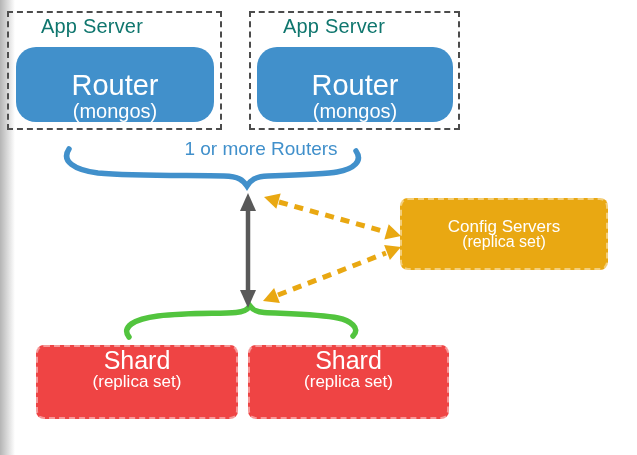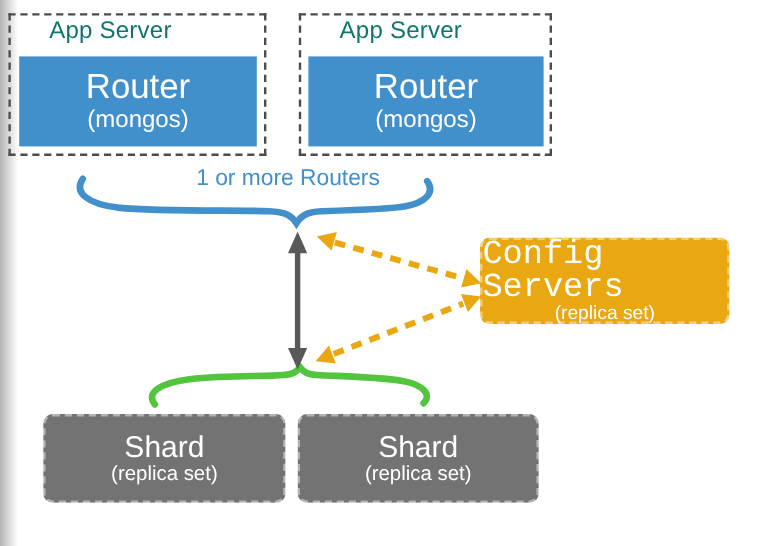--- a/index.html
+++ b/index.html
@@ -9,41 +9,41 @@
   
   .page-shadow{position:absolute;left:0;top:0;width:15px;height:455px;
     background:linear-gradient(to right, rgba(90,90,90,0.45), rgba(255,255,255,0));}
 
   
   .app-server{position:absolute;top:11px;height:119px;border:2px dashed #4c4c4c;
     background:transparent;box-sizing:border-box;}
   .app-server .as-label{position:absolute;left:9px;top:2px;font-size:20px;color:#0f766e;letter-spacing:0.2px;margin-left:23px;}
 
   
-  .router-box{position:absolute;top:47px;height:75px;background:#4190cb;border-radius:0;
-    display:flex;flex-direction:column;align-items:center;justify-content:center;color:#ffffff;}
+  .router-box{position:absolute;top:47px;height:75px;background:#4190cb;border-radius:20px;
+    display:flex;flex-direction:column;align-items:center;justify-content:flex-end;color:#ffffff;}
   .router-box .title{font-size:29px;line-height:1.05;}
   .router-box .subtitle{font-size:20px;line-height:1.1;}
 
   
   .brace-label{position:absolute;font-size:19px;white-space:nowrap;}
-  .routers-label{color:#4190cb;left:155px;top:138px;width:170px;text-align:center;}
+  .routers-label{color:#4190cb;left:176px;top:138px;width:170px;text-align:center;}
   .shards-label{color:#52c13d;left:157px;top:322px;width:160px;text-align:center;}
 
   
   .config-box{position:absolute;left:400px;top:198px;width:208px;height:72px;background:#e9a812;
     border:2px dashed rgba(255,255,255,0.45);border-radius:8px;box-sizing:border-box;
     display:flex;flex-direction:column;align-items:center;justify-content:center;color:#ffffff;}
-  .config-box .title{font-size:28px;line-height:1.0;font-family:Liberation Mono, monospace;}
+  .config-box .title{font-size:17px;line-height:1.0;}
   .config-box .subtitle{font-size:16px;line-height:1.0;margin-top:-1px;}
 
   
-  .shard-box{position:absolute;top:345px;height:74px;background:#737373;
+  .shard-box{position:absolute;top:345px;height:74px;background:#ef4444;
     border:2px dashed rgba(255,255,255,0.45);border-radius:8px;box-sizing:border-box;
-    display:flex;flex-direction:column;align-items:center;justify-content:center;color:#ffffff;}
+    display:flex;flex-direction:column;align-items:center;justify-content:flex-start;color:#ffffff;}
   .shard-box .title{font-size:25px;line-height:1.05;}
   .shard-box .subtitle{font-size:17px;line-height:1.1;}
 
   svg.overlay{position:absolute;left:0;top:0;width:637px;height:455px;pointer-events:none;}
 </style>
 </head>
 <body>
 
 <div id="canvas">
 

